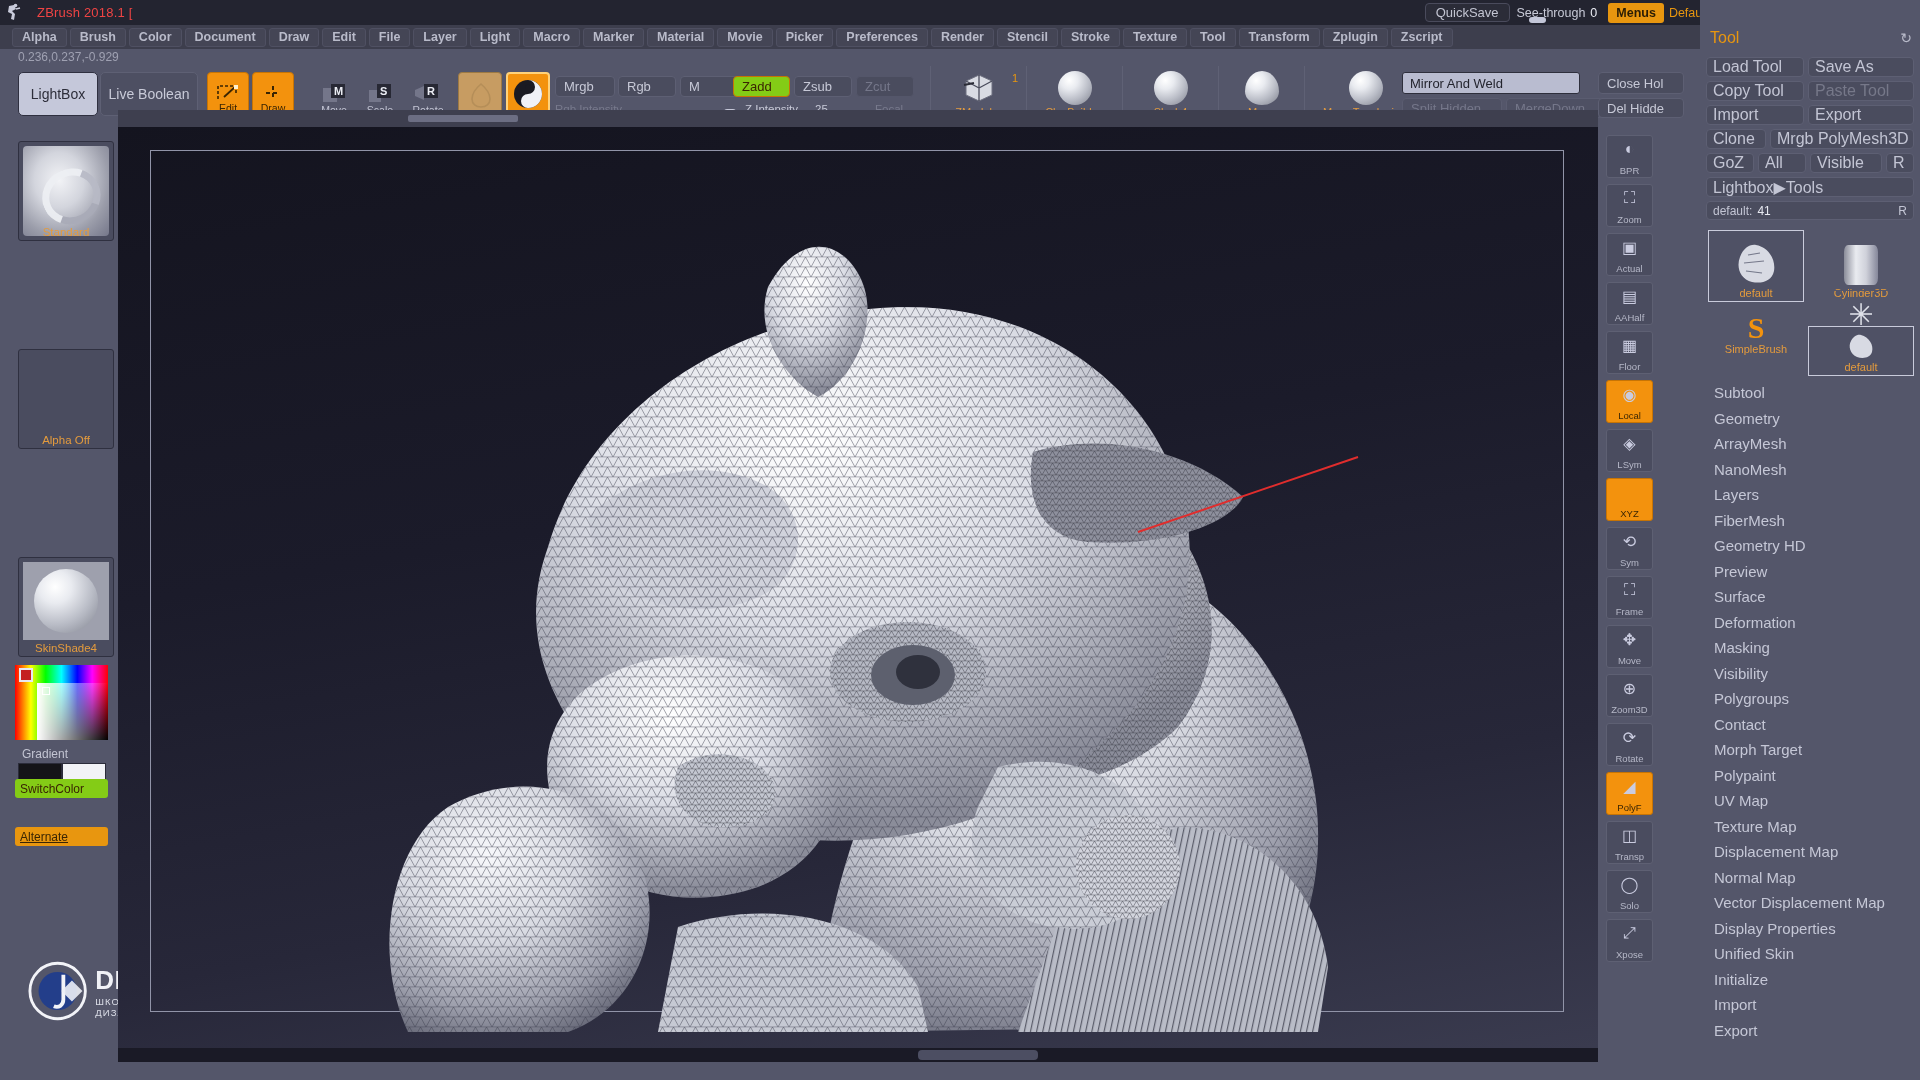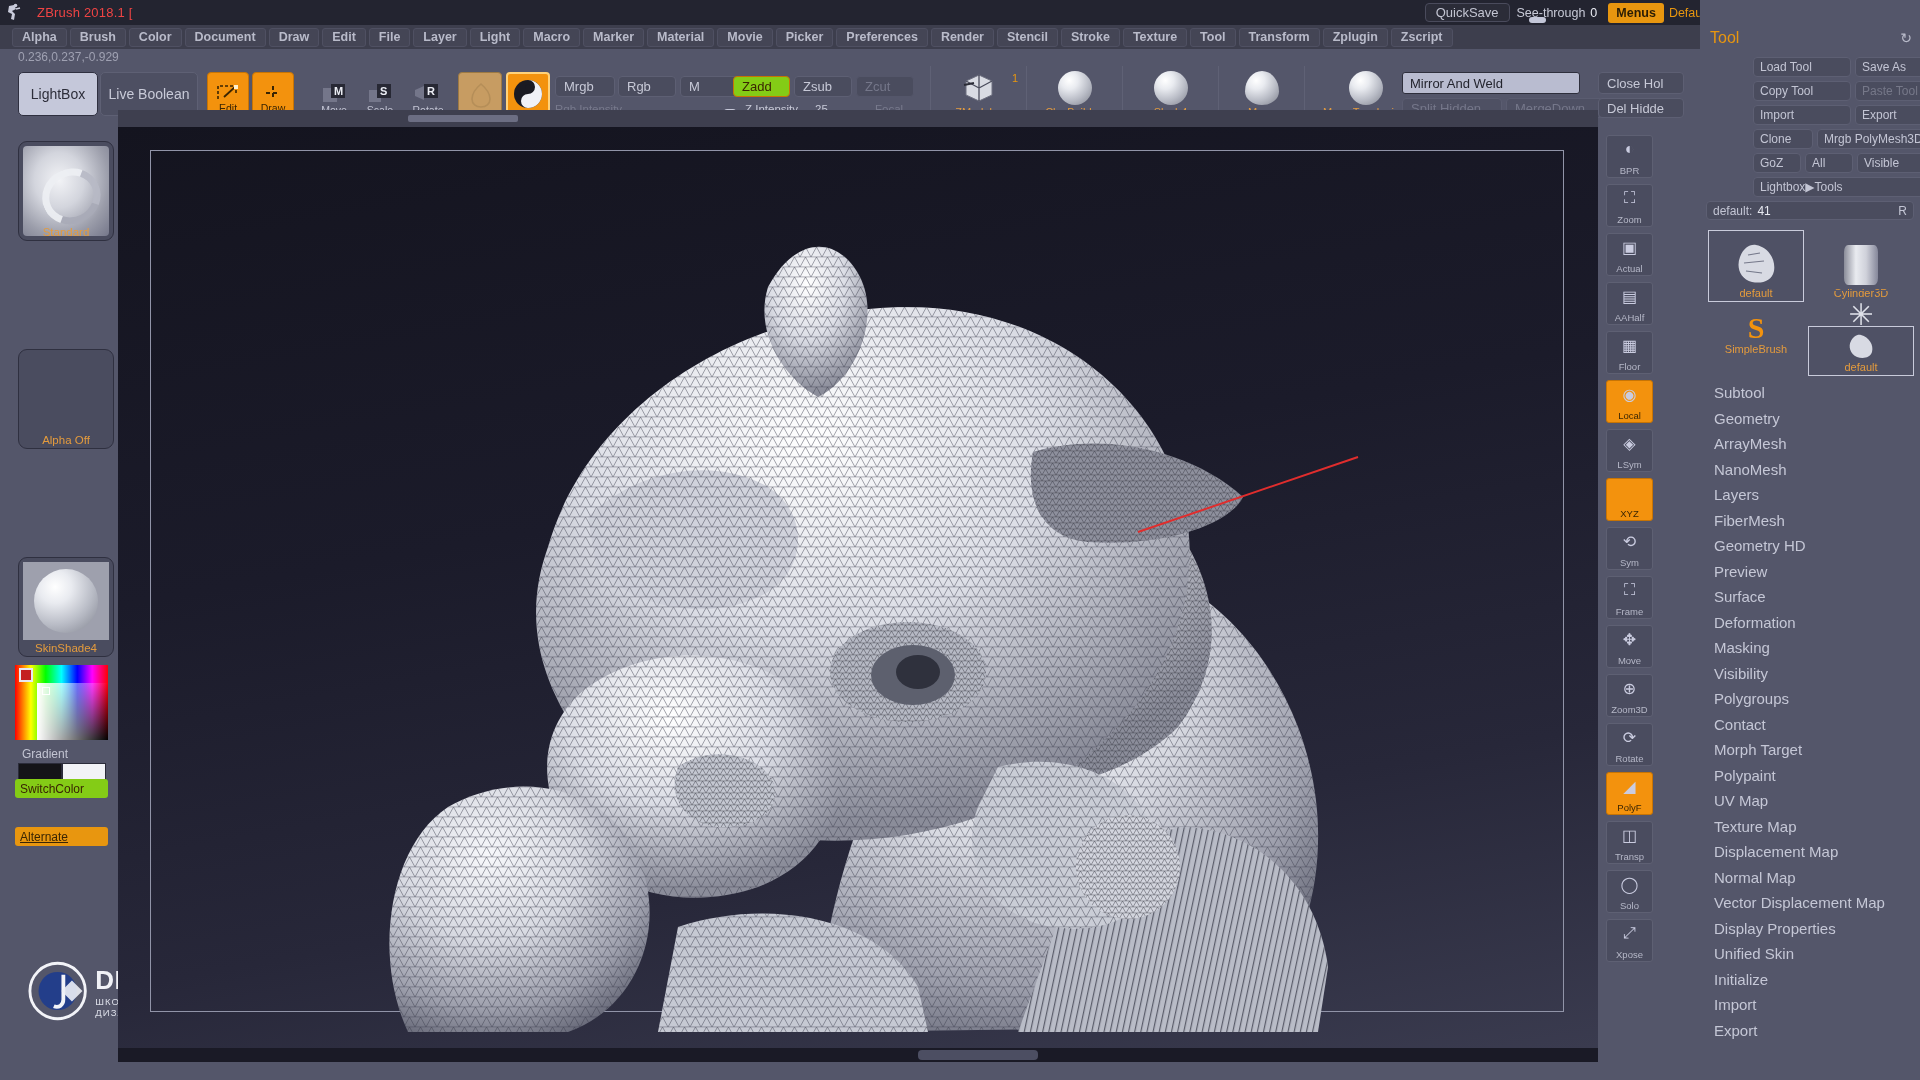--- a/index.html
+++ b/index.html
@@ -75,21 +75,21 @@
   .scrollbar-h .thumb { position:absolute; left:800px; top:2px; width:120px; height:10px;
     background:#4c4e62; border-radius:4px; }
   .topfade { position:absolute; left:118px; top:110px; width:1480px; height:17px;
     background:#3e3f4f; }
   .topfade .pbar { position:absolute; left:290px; top:5px; width:110px; height:7px;
     background:#6c6e83; border-radius:2px; }
 
   
   .leftshelf { position:absolute; left:0; top:127px; width:118px; height:935px; background:#54566a; }
   .lp-cell { position:absolute; left:18px; width:96px; background:#4a4c5f;
-    border:1px solid #2f3040; border-radius:9px; display:flex; align-items:flex-end;
+    border:1px solid #2f3040; border-radius:3px; display:flex; align-items:flex-end;
     justify-content:center; }
   .lp-cap { position:absolute; width:100%; text-align:center; color:#e49b3d;
     font-size:11.5px; bottom:2px; left:0; }
   .swirl { position:absolute; inset:4px; border-radius:4px;
     background:radial-gradient(ellipse at 42% 38%, #f2f3f6 0%, #d3d5dd 35%, #9b9daa 70%, #75778a 100%); }
   .swirl:after { content:""; position:absolute; left:22%; top:26%; width:52%; height:46%;
     border:7px solid #eef0f4; border-radius:50%; border-bottom-color:#a9abb8;
     border-right-color:#b8bac6; transform:rotate(-25deg); opacity:.9; }
   .dot { position:absolute; border-radius:50%; background:#e9ebf1; }
   .matsphere { position:absolute; left:4px; top:4px; right:4px; bottom:16px;
@@ -114,22 +114,22 @@
   .ri.on { background:#f3920d; border-color:#c77404; color:#3d2703; }
   .ri-gl { position:absolute; top:4px; color:#cacce0; font-size:16px; }
 
   
   .toolpal { position:absolute; left:1700px; top:0; width:220px; height:1080px; background:#54566a; }
   .tp-head { position:absolute; left:0; top:25px; width:220px; height:26px;
     display:flex; align-items:center; }
   .tp-title { color:#e8960f; font-size:16px; margin-left:10px; }
   .tp-circ { position:absolute; right:8px; top:5px; color:#b9bbca; font-size:14px; }
   .tp-btn { position:absolute; background:#4a4c5e; border:1px solid #5d5f73;
-    border-radius:4px; color:#c3c5d4; font-size:12px; display:flex; align-items:center;
-    padding-left:6px; height:20px;margin-left:47px; }
+    border-radius:4px; color:#c3c5d4; font-size:16px; display:flex; align-items:center;
+    padding-left:6px; height:20px; }
   .tp-btn.dim { color:#767889; }
   .tp-slider { position:absolute; left:6px; width:208px; height:19px; background:#4a4c5e;
     border:1px solid #5d5f73; border-radius:4px; color:#c3c5d4; font-size:12px;
     display:flex; align-items:center; padding-left:6px; }
   .tp-thumb { position:absolute; border:1px solid #6b6d82; background:#4f5165;
     display:flex; flex-direction:column; align-items:center; justify-content:flex-end; }
   .tp-thumb .cap { color:#e49b3d; font-size:11px; padding-bottom:2px; }
   .tp-thumb.sel { border:1px solid #c9cbdb; }
   .sublist { position:absolute; left:0; top:380px; width:220px; }
   .subitem { color:#c5c7d6; font-size:15px; height:25.5px; display:flex;

